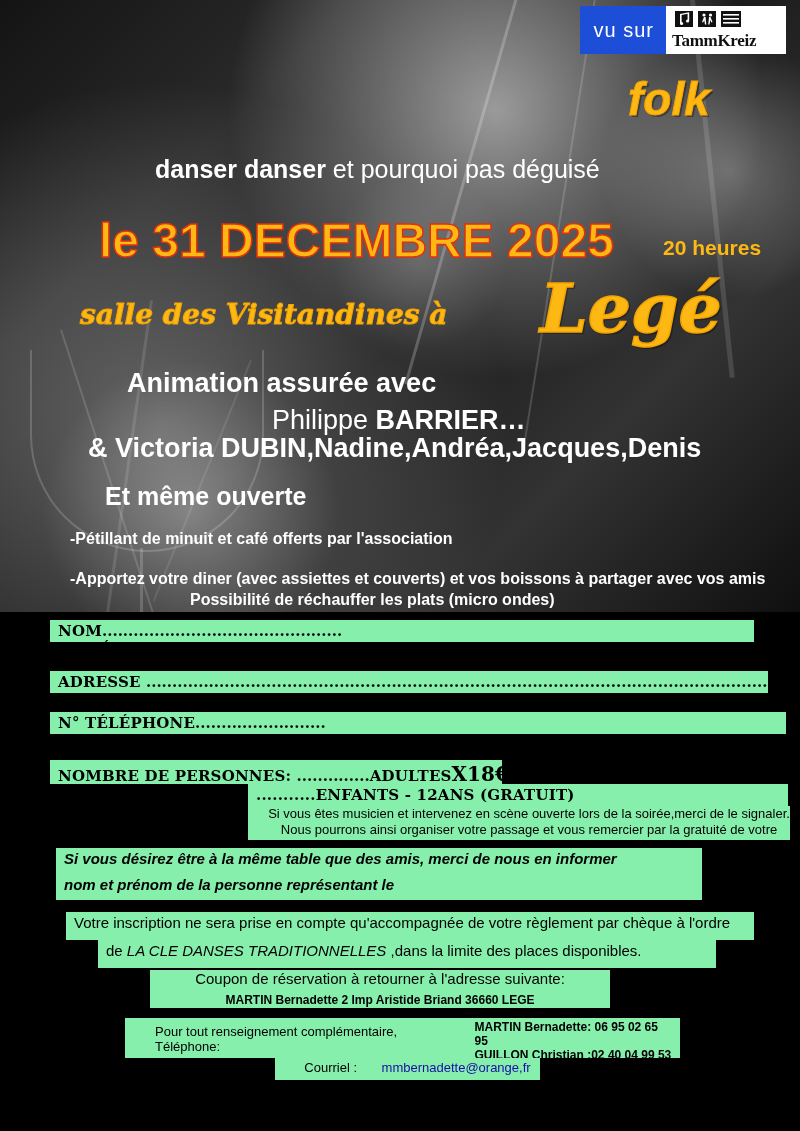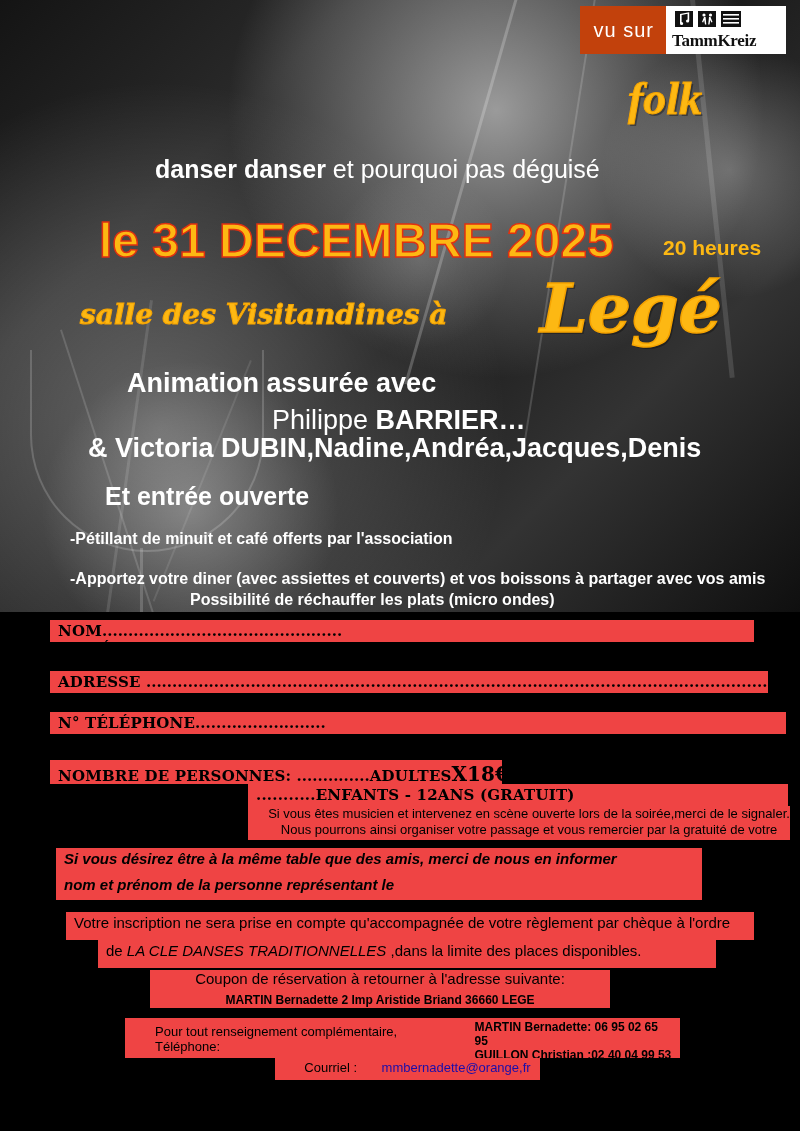--- a/index.html
+++ b/index.html
@@ -67,21 +67,21 @@
   
   .badge {
     position: absolute;
     right: 14px; top: 6px;
     display: flex;
     align-items: stretch;
     height: 48px;
     z-index: 6;
   }
   .badge-left {
-    background: #c2410c;
+    background: #1d4ed8;
     color: #ffffff;
     font-size: 20px;
     letter-spacing: 1px;
     display: flex;
     align-items: center;
     padding: 0 12px 0 14px;
   }
   .badge-right {
     background: #ffffff;
     display: flex;
@@ -116,21 +116,21 @@
     font-size: 108px;
     letter-spacing: 1px;
     color: #FDB813;
     -webkit-text-stroke: 2px #F5A300;
     text-shadow: 3px 3px 0 rgba(0,0,0,0.35);
     z-index: 5;
   }
   .folk {
     position: absolute;
     left: 628px; top: 72px;
-    font-family: Liberation Serif, serif;
+    font-family: Liberation Sans, sans-serif;
     font-weight: bold;
     font-style: italic;
     font-size: 46px;
     color: #FDB813;
     -webkit-text-stroke: 1px #F5A300;
     text-shadow: 2px 2px 0 rgba(0,0,0,0.35);
     z-index: 5;
   }
   .subtitle {
     position: absolute;
@@ -248,21 +248,21 @@
 
   
   .form-band {
     position: absolute;
     left: 0; top: 612px;
     width: 800px; height: 519px;
     background: #000000;
   }
   .wstrip {
     position: absolute;
-    background: #ef4444;
+    background: #86efac;
     color: #000000;
   }
 
   .f-label {
     font-family: "DejaVu Serif", serif;
     font-weight: bold;
     font-size: 15px;
     font-variant: small-caps;
     letter-spacing: 0.2px;
     white-space: nowrap;
@@ -360,21 +360,21 @@
   <div class="hour">20 heures</div>
 
   <div class="venue">salle des Visitandines à</div>
   <div class="city">Legé</div>
 
   <div class="anim1">Animation assurée avec</div>
   <div class="anim2">
     <span>Philippe </span><span class="b">BARRIER…</span>
   </div>
   <div class="anim3">&amp;   Victoria DUBIN,Nadine,Andréa,Jacques,Denis</div>
-  <div class="anim4">Et entrée ouverte</div>
+  <div class="anim4">Et même ouverte</div>
 
   <div class="note1">-Pétillant de minuit et café offerts par l'association</div>
   <div class="note2">-Apportez votre diner (avec assiettes et couverts) et vos boissons à partager avec vos amis</div>
   <div class="note3">Possibilité de réchauffer les plats (micro ondes)</div>
 
   <div class="form-band"></div>
 
   <div class="wstrip row-nom pad8">
     <span class="f-label">NOM</span><span class="f-label dots">..............................................</span>
     <span class="f-label" style="margin-left:18px;">PRÉNOM</span><span class="f-label dots">.................................................................................</span>

